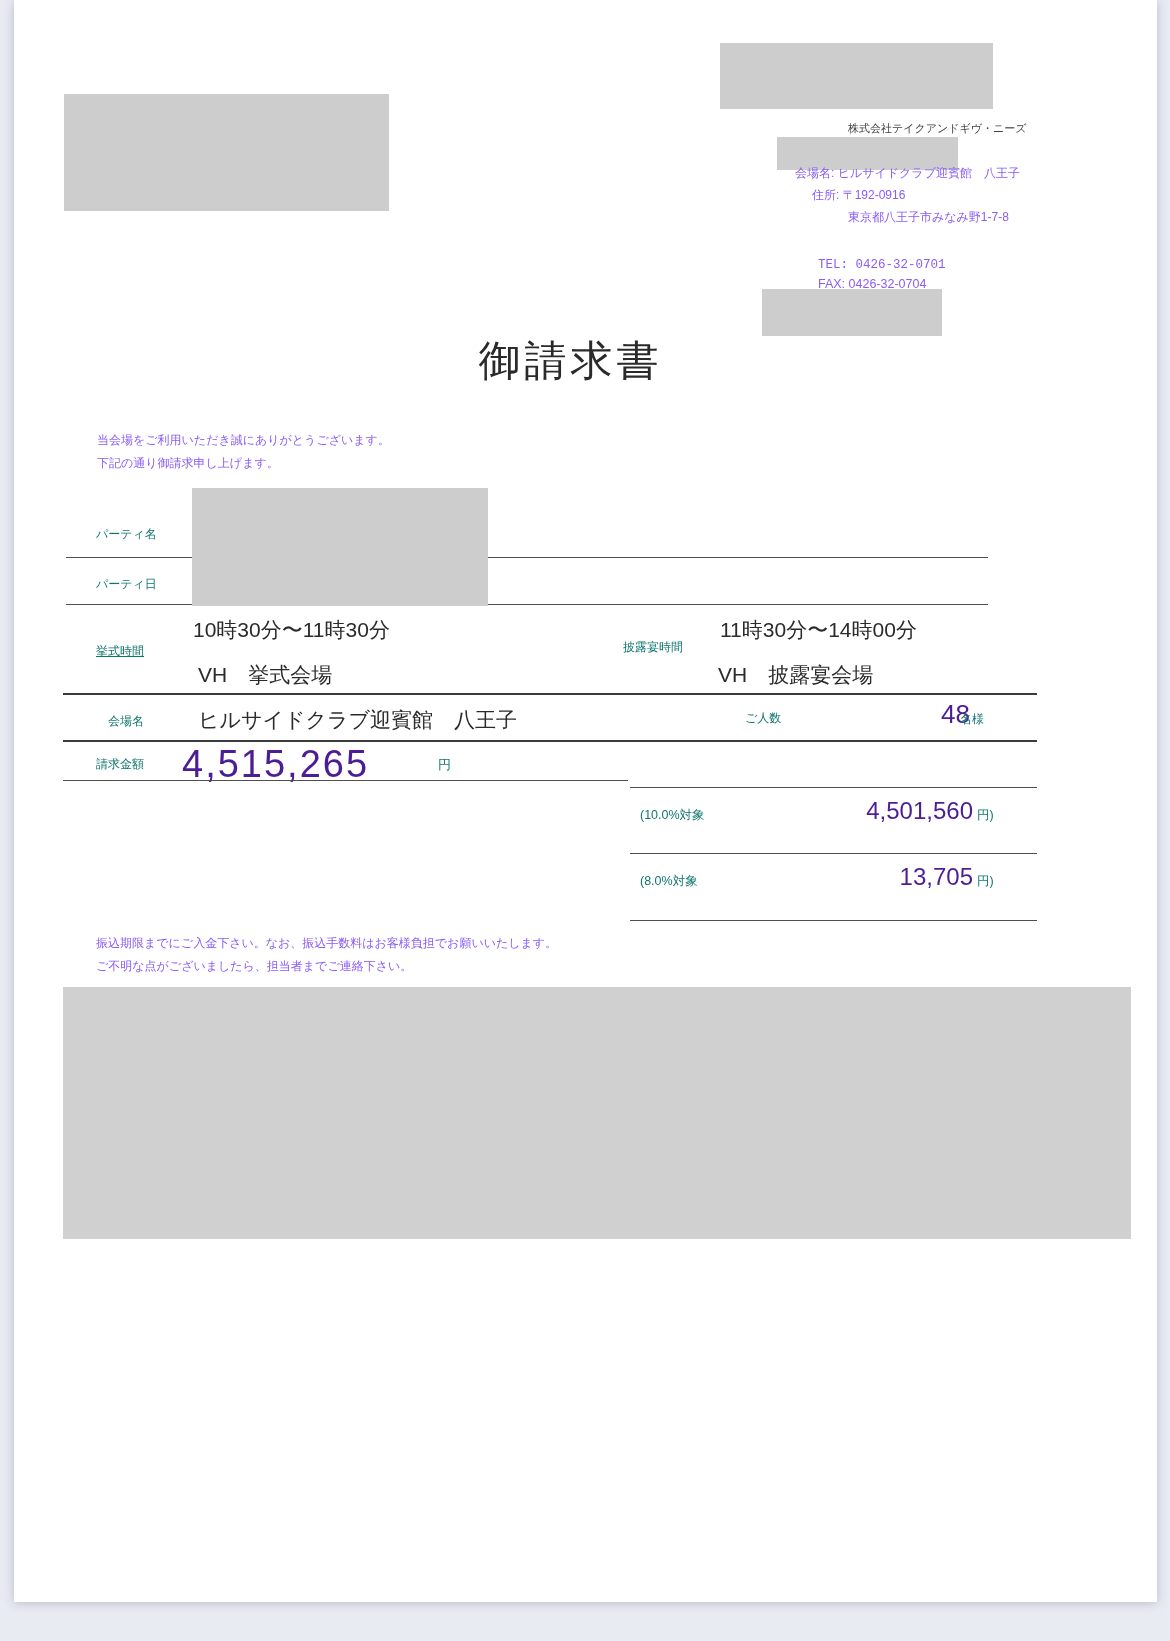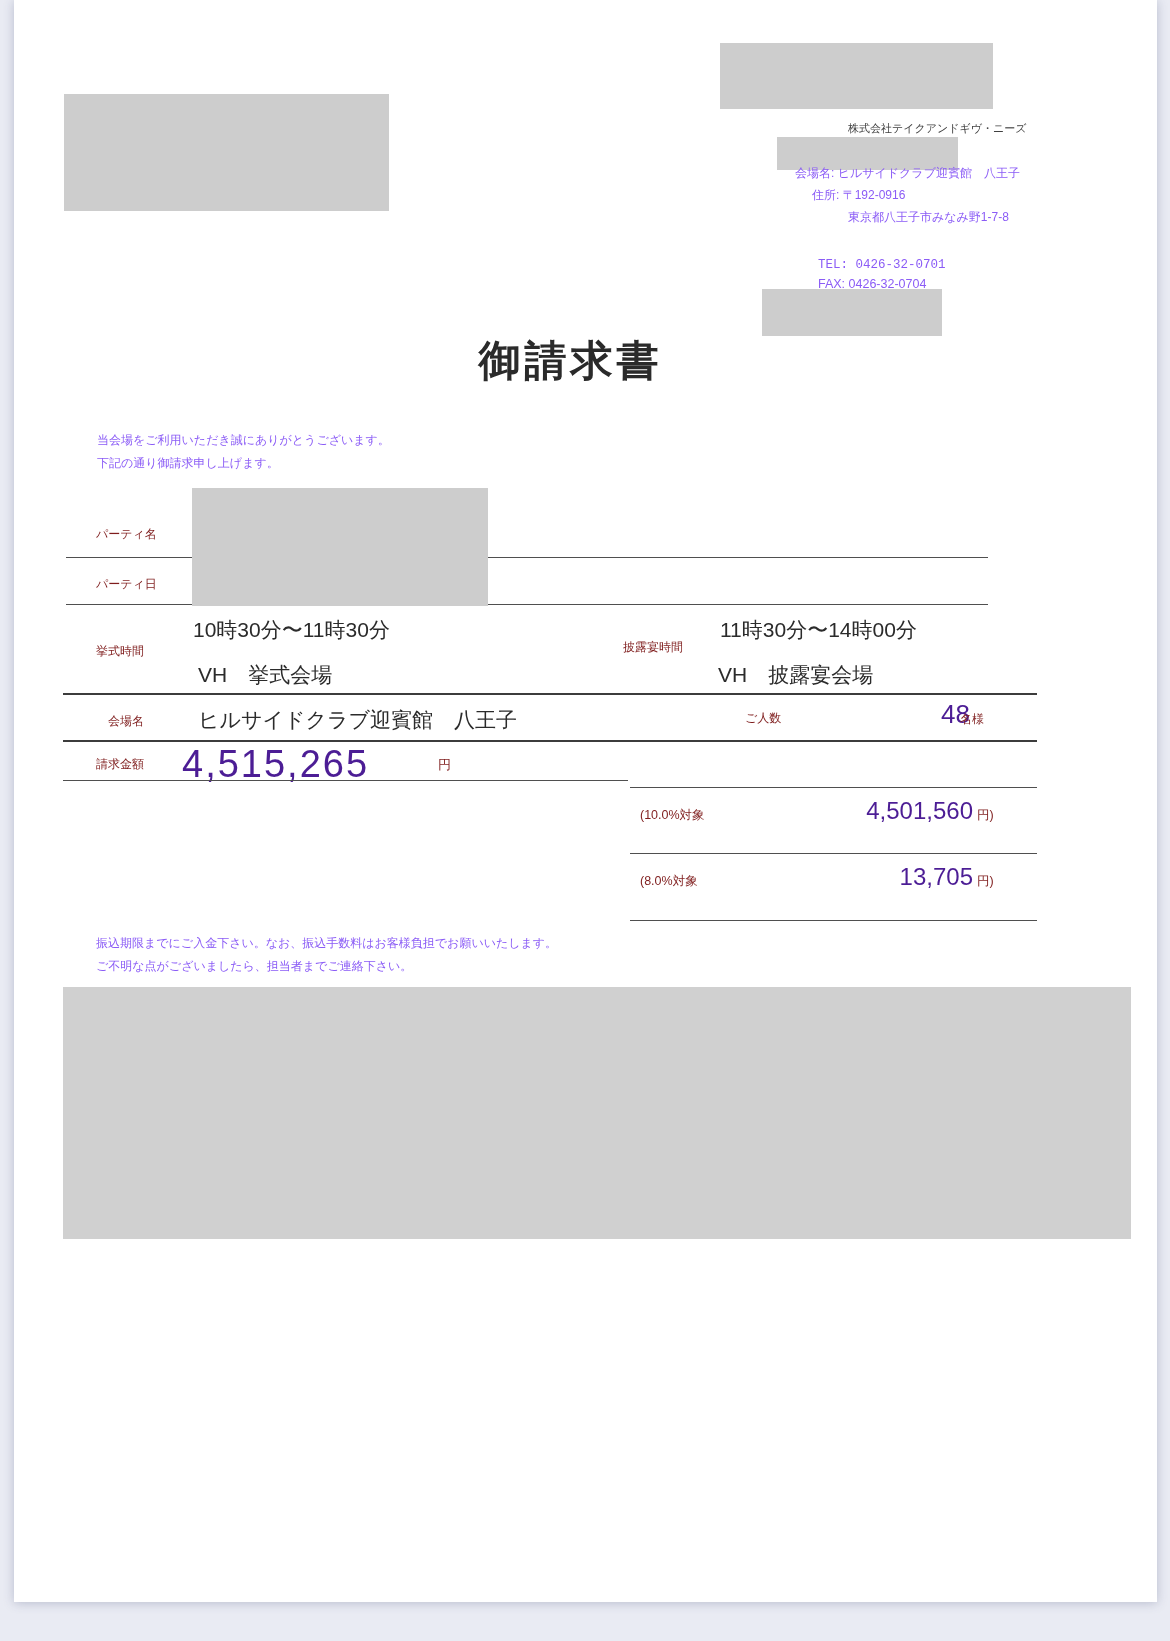--- a/index.html
+++ b/index.html
@@ -10,21 +10,21 @@
     overflow:hidden;position:relative;
   }
   .page{
     position:absolute;left:14px;top:0;
     width:1143px;height:1602px;
     background:#ffffff;
     box-shadow:0 1px 10px rgba(60,70,110,0.28);
   }
   .redact{position:absolute;background:#cdcdcd;}
   .t{position:absolute;white-space:nowrap;color:#8b5cf6;line-height:1.15;}
-  .lbl{font-size:12px;color:#7f1d1d;}
+  .lbl{font-size:12px;color:#0f766e;}
   .big{font-size:21px;color:#2b2b2b;}
   .hline{position:absolute;background:#4f4f4f;height:1px;}
   .hline.thick{height:2px;background:#3c3c3c;}
   .title{
     position:absolute;left:0;right:30px;text-align:center;
     font-size:42px;letter-spacing:4px;color:#2a2a2a;
   }
   .num{color:#4c1d95;}
 </style>
 </head>
@@ -37,33 +37,33 @@
 
   <div class="t" style="left:834px;top:122px;font-size:11px;color:#404040;">株式会社テイクアンドギヴ・ニーズ</div>
   <div class="redact" style="left:763px;top:137px;width:181px;height:33px;"></div>
   <div class="t" style="left:781px;top:167px;font-size:12px;">会場名: ヒルサイドクラブ迎賓館　八王子</div>
   <div class="t" style="left:798px;top:189px;font-size:12px;">住所: 〒192-0916</div>
   <div class="t" style="left:834px;top:211px;font-size:12px;">東京都八王子市みなみ野1-7-8</div>
   <div class="t" style="left:804px;top:258px;font-size:12.5px;font-family:Liberation Mono, monospace;">TEL: 0426-32-0701</div>
   <div class="t" style="left:804px;top:277px;font-size:12.5px;">FAX: 0426-32-0704</div>
   <div class="redact" style="left:748px;top:289px;width:180px;height:47px;"></div>
 
-  <div class="title" style="top:333px;font-weight:bold;">御請求書</div>
+  <div class="title" style="top:333px;">御請求書</div>
 
   <div class="t" style="left:83px;top:434px;font-size:12px;">当会場をご利用いただき誠にありがとうございます。</div>
   <div class="t" style="left:83px;top:457px;font-size:12px;">下記の通り御請求申し上げます。</div>
 
   <div class="t lbl" style="left:82px;top:528px;">パーティ名</div>
   <div class="hline" style="left:52px;top:557px;width:922px;"></div>
   <div class="t lbl" style="left:82px;top:578px;">パーティ日</div>
   <div class="hline" style="left:52px;top:604px;width:922px;"></div>
   <div class="redact" style="left:178px;top:488px;width:296px;height:118px;"></div>
 
   <div class="t big" style="left:179px;top:618px;">10時30分〜11時30分</div>
-  <div class="t lbl" style="left:82px;top:645px;">挙式時間</div>
+  <div class="t lbl" style="left:82px;top:645px;text-decoration:underline;">挙式時間</div>
   <div class="t big" style="left:184px;top:663px;">VH　挙式会場</div>
 
   <div class="t big" style="left:706px;top:618px;">11時30分〜14時00分</div>
   <div class="t lbl" style="left:609px;top:641px;">披露宴時間</div>
   <div class="t big" style="left:704px;top:663px;">VH　披露宴会場</div>
 
   <div class="hline thick" style="left:49px;top:693px;width:974px;"></div>
 
   <div class="t lbl" style="left:82px;top:715px;margin-left:12px;">会場名</div>
   <div class="t big" style="left:184px;top:708px;">ヒルサイドクラブ迎賓館　八王子</div>

